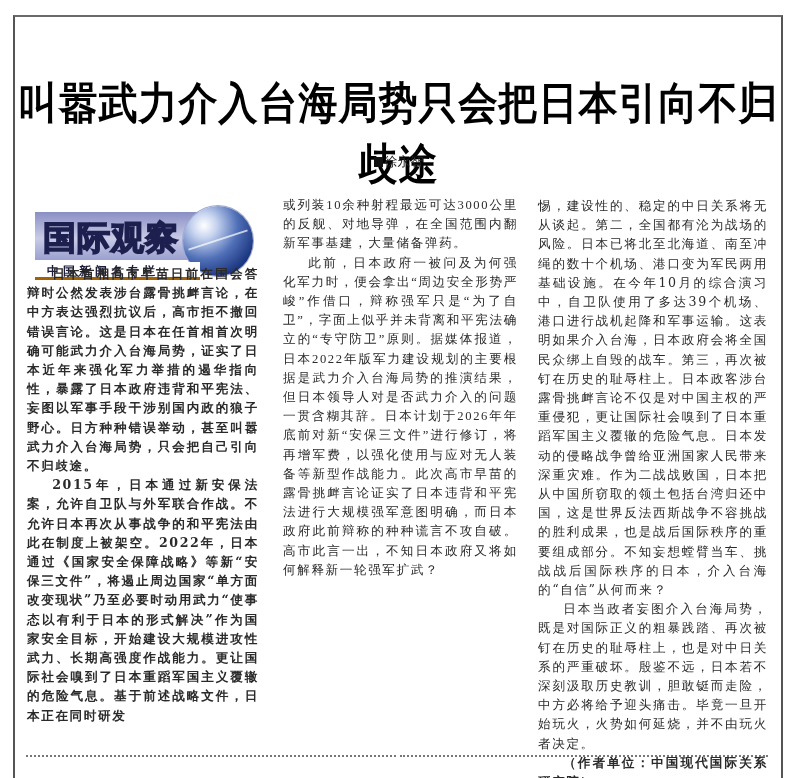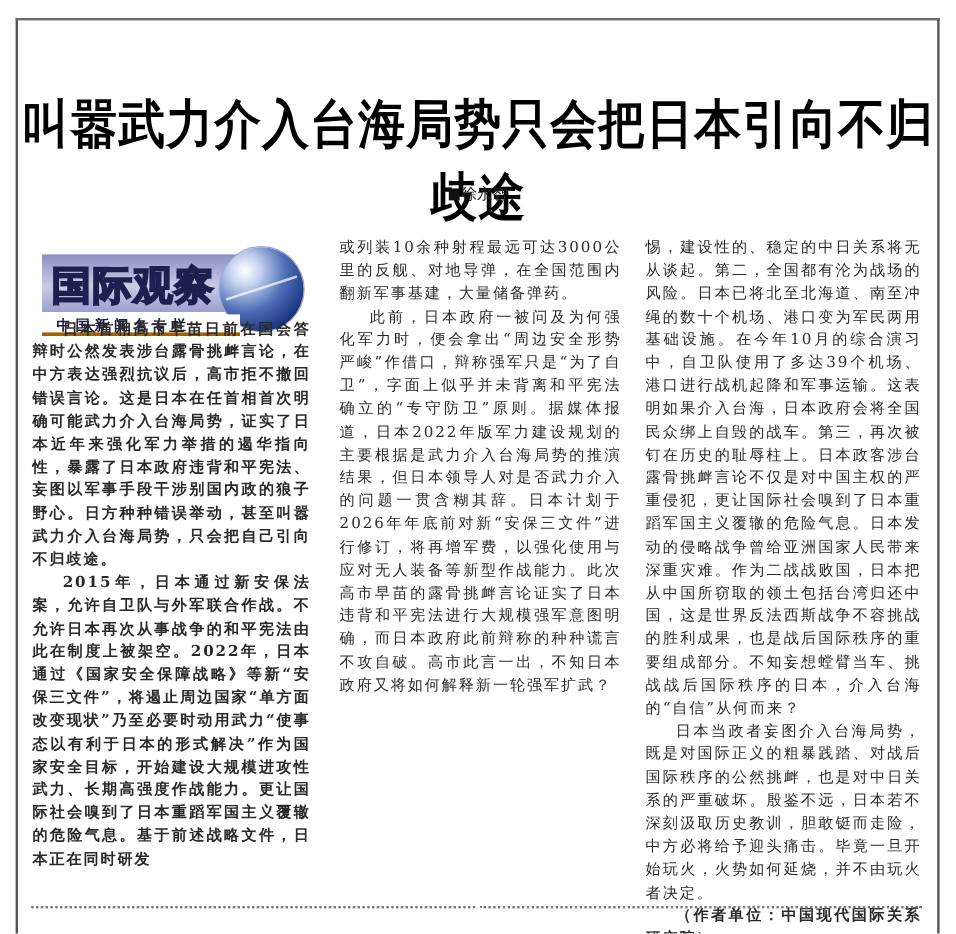--- a/index.html
+++ b/index.html
@@ -14,21 +14,21 @@
   .byline { position:absolute; left:0; top:153px; width:797px; text-align:center;
             font-size:13px; color:#222; }
   .byline .sq { display:inline-block; width:9px; height:10px; background:#111; margin-right:2px; vertical-align:-1px; }
 
   .col { position:absolute; top:196px; font-size:12.6px; line-height:19.2px;
          text-align:justify; letter-spacing:1.6px; color:#2a2a2a; }
   .col p { margin:0; text-indent:2em; }
   .col p.cont { text-indent:0; }
   .col1 { left:27px; width:232px; }
   .col1 .body { margin-top:68px;font-weight:bold; }
-  .col2 { left:283px; width:235px; }
+  .col2 { left:283px; width:235px;font-family:Liberation Serif, serif; }
   .col3 { left:538px; width:230px; }
   .affil { font-family:"DejaVu Sans","Liberation Sans",sans-serif; font-weight:bold;
            text-indent:2em; }
 
   .logo { position:absolute; left:35px; top:212px; width:200px; height:72px; }
   .logo .band { position:absolute; left:0; top:0; width:170px; height:48px;
                 background:linear-gradient(180deg,#8a8fc4 0%,#c9cbe6 55%,#9aa0cf 100%); }
   .logo .title { position:absolute; left:8px; top:4px; font-family:Liberation Mono, monospace;
                  font-weight:bold; font-size:33px; color:#fff; letter-spacing:1px;
                  -webkit-text-stroke:1.6px #1d1f4f; }
@@ -69,18 +69,18 @@
   </div>
 </div>
 
 <div class="col col2">
   <p class="cont">或列装10余种射程最远可达3000公里的反舰、对地导弹，在全国范围内翻新军事基建，大量储备弹药。</p>
   <p>此前，日本政府一被问及为何强化军力时，便会拿出“周边安全形势严峻”作借口，辩称强军只是“为了自卫”，字面上似乎并未背离和平宪法确立的“专守防卫”原则。据媒体报道，日本2022年版军力建设规划的主要根据是武力介入台海局势的推演结果，但日本领导人对是否武力介入的问题一贯含糊其辞。日本计划于2026年年底前对新“安保三文件”进行修订，将再增军费，以强化使用与应对无人装备等新型作战能力。此次高市早苗的露骨挑衅言论证实了日本违背和平宪法进行大规模强军意图明确，而日本政府此前辩称的种种谎言不攻自破。高市此言一出，不知日本政府又将如何解释新一轮强军扩武？</p>
 </div>
 
 <div class="col col3">
   <p class="cont">惕，建设性的、稳定的中日关系将无从谈起。第二，全国都有沦为战场的风险。日本已将北至北海道、南至冲绳的数十个机场、港口变为军民两用基础设施。在今年10月的综合演习中，自卫队使用了多达39个机场、港口进行战机起降和军事运输。这表明如果介入台海，日本政府会将全国民众绑上自毁的战车。第三，再次被钉在历史的耻辱柱上。日本政客涉台露骨挑衅言论不仅是对中国主权的严重侵犯，更让国际社会嗅到了日本重蹈军国主义覆辙的危险气息。日本发动的侵略战争曾给亚洲国家人民带来深重灾难。作为二战战败国，日本把从中国所窃取的领土包括台湾归还中国，这是世界反法西斯战争不容挑战的胜利成果，也是战后国际秩序的重要组成部分。不知妄想螳臂当车、挑战战后国际秩序的日本，介入台海的“自信”从何而来？</p>
-  <p>日本当政者妄图介入台海局势，既是对国际正义的粗暴践踏、对战后国际秩序的公然挑衅，也是对中日关系的严重破坏。殷鉴不远，日本若不深刻汲取历史教训，胆敢铤而走险，中方必将给予迎头痛击。毕竟一旦开始玩火，火势如何延烧，并不由玩火者决定。</p>
+  <p>日本当政者妄图介入台海局势，既是对国际正义的粗暴践踏、再次被钉在历史的耻辱柱上，也是对中日关系的严重破坏。殷鉴不远，日本若不深刻汲取历史教训，胆敢铤而走险，中方必将给予迎头痛击。毕竟一旦开始玩火，火势如何延烧，并不由玩火者决定。</p>
   <p class="affil">（作者单位：中国现代国际关系研究院）</p>
 </div>
 
 <div class="dots l"></div>
 <div class="dots r"></div>
 
 </body></html>

